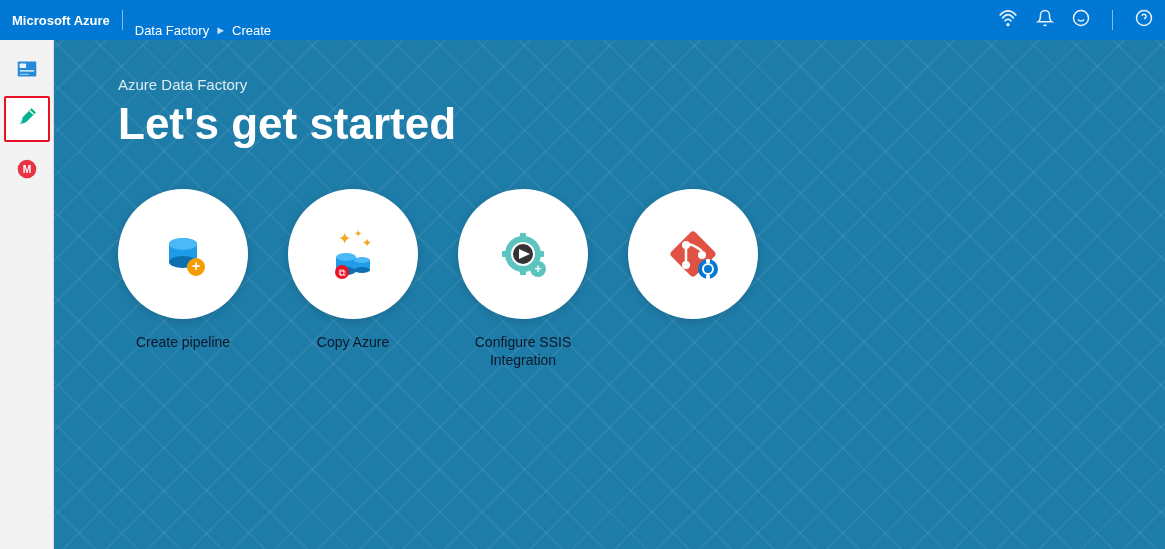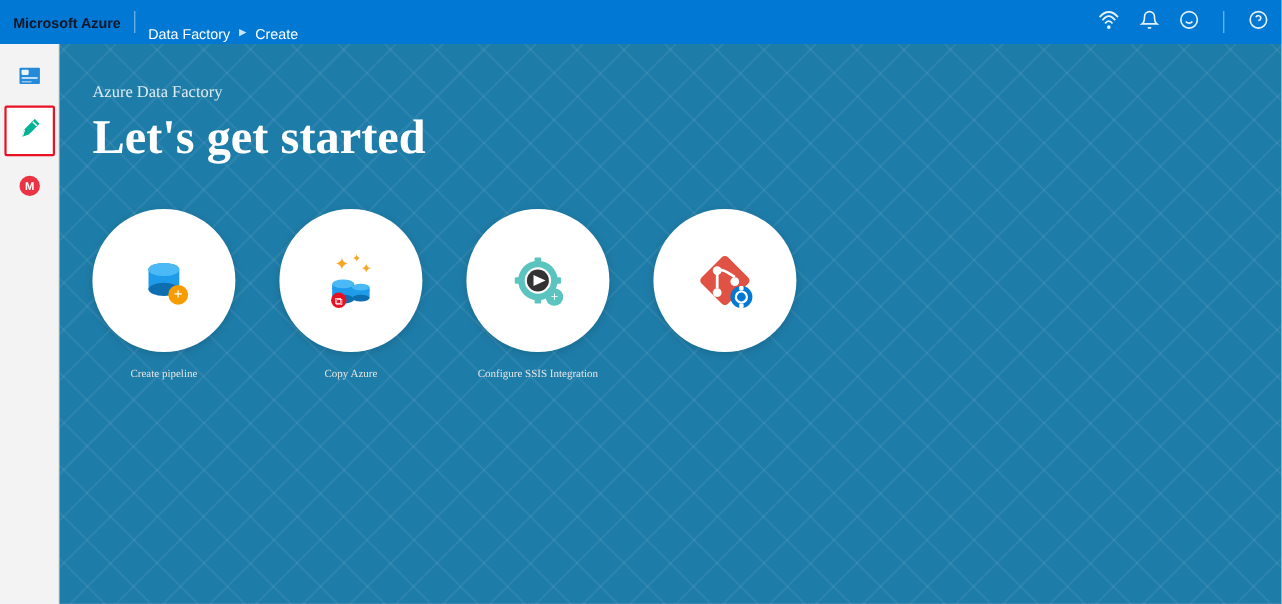--- a/index.html
+++ b/index.html
@@ -12,21 +12,21 @@
       display: flex;
       align-items: center;
       padding: 0 12px;
       flex-shrink: 0;
       color: white;
       gap: 0;
     }
     .topbar-brand {
       font-size: 13px;
       font-weight: 600;
-      color: #0f172a;
+      color: #ffffff;
       white-space: nowrap;
     }
     .topbar-divider {
       width: 1px;
       height: 20px;
       background: rgba(255,255,255,0.5);
       margin: 0 12px;
     }
     .topbar-breadcrumb {
       display: flex;
@@ -96,22 +96,21 @@
       width: 26px;
       height: 26px;
     }
 
     
     .content {
       flex: 1;
       background: #1e7ca8;
       position: relative;
       overflow: hidden;
-      padding: 36px 30px;
-      font-family: Liberation Serif, serif;
+      padding: 36px 64px;
     }
 
     
     .content::before {
       content: '';
       position: absolute;
       top: 0; left: 0; right: 0; bottom: 0;
       background-image:
         repeating-linear-gradient(
           45deg,
@@ -175,22 +174,22 @@
       justify-content: center;
       box-shadow: 0 2px 8px rgba(0,0,0,0.15);
       position: relative;
     }
 
     .card.highlighted .card-circle {
       border: 3px solid #e81123;
     }
 
     .card-label {
-      color: #e5e5e5;
-      font-size: 10px;
+      color: #0f172a;
+      font-size: 14px;
       text-align: center;
       line-height: 1.3;
       max-width: 130px;
     }
 
     
     .card-circle svg {
       width: 70px;
       height: 70px;
     }

